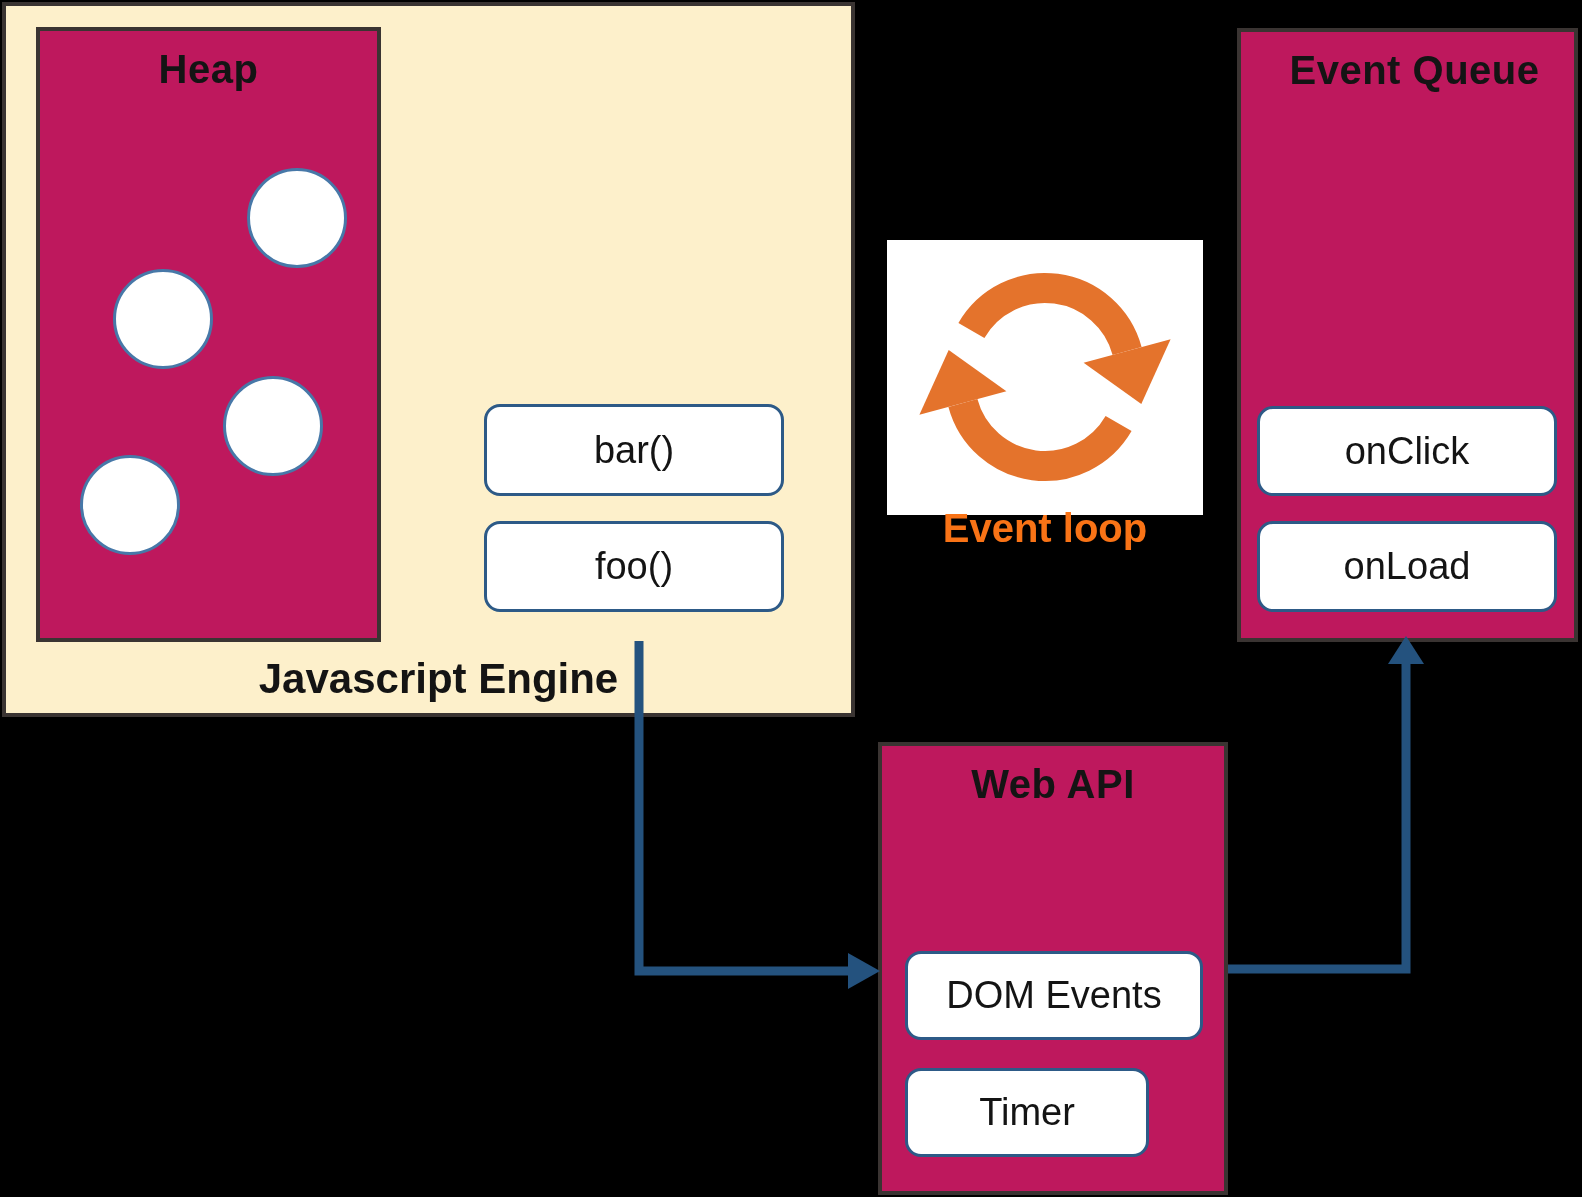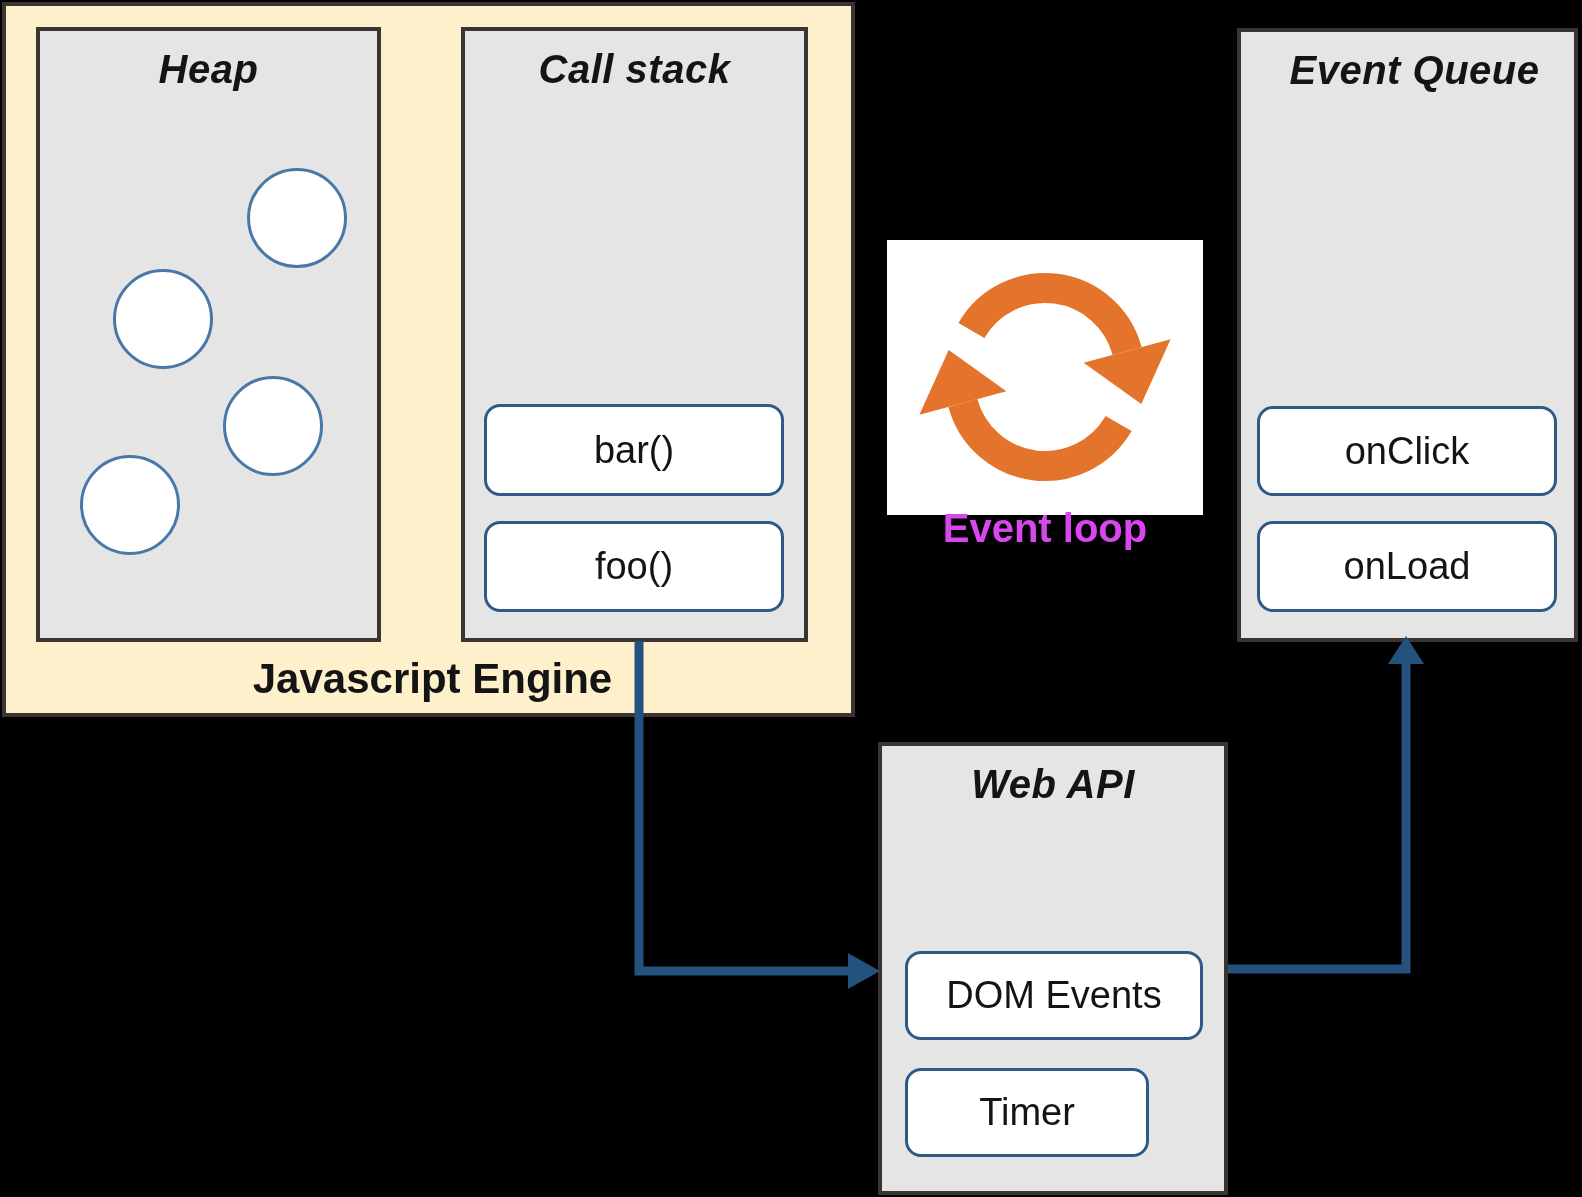--- a/index.html
+++ b/index.html
@@ -6,67 +6,64 @@
   *{box-sizing:border-box;}
   .canvas{
     position:relative;width:1582px;height:1197px;background:#000;
     font-family:"Liberation Sans",sans-serif;overflow:hidden;
   }
   .abs{position:absolute;}
   .engine{
     background:#FDF0CB;border:4px solid #3A3432;
   }
   .panel{
-    background:#e5e5e5;border:4px solid #3A3432;font-style:italic;
+    background:#be185d;border:4px solid #3A3432;
   }
   .panel-title{
     width:100%;text-align:center;font-weight:bold;font-size:40px;color:#141414;
     padding-top:16px;letter-spacing:0.5px;
   }
   .pill{
     position:absolute;background:#FFFFFF;border:3px solid #2D5A87;border-radius:16px;
     display:flex;align-items:center;justify-content:center;
     font-size:38px;color:#141414;
   }
   .heap-circle{
     position:absolute;width:100px;height:100px;border-radius:50%;
     background:#FFFFFF;border:3px solid #4778A8;
   }
   .engine-label{
     text-align:center;font-weight:bold;font-size:42px;color:#141414;
   }
   .loop-box{background:#FFFFFF;}
   .loop-label{
-    text-align:center;font-weight:bold;font-size:40px;color:#d946ef;
+    text-align:center;font-weight:bold;font-size:40px;color:#f97316;
   }
   svg{display:block;}
   .arrow-layer{pointer-events:none;z-index:6;}
 </style>
 </head>
 <body>
 
 <div class="canvas">
 
   <div class="abs engine" style="left:2px;top:2px;width:853px;height:715px;"></div>
 
   <div class="abs panel" style="left:36px;top:27px;width:345px;height:615px;">
     <div class="panel-title">Heap</div>
     <div class="heap-circle" style="left:207px;top:137px;"></div>
     <div class="heap-circle" style="left:73px;top:238px;"></div>
     <div class="heap-circle" style="left:183px;top:345px;"></div>
     <div class="heap-circle" style="left:40px;top:424px;"></div>
   </div>
 
-  <div class="abs panel" style="left:461px;top:27px;width:347px;height:615px;">
-    <div class="panel-title">Call stack</div>
-  </div>
   <div class="pill" style="left:484px;top:404px;width:300px;height:92px;">bar()</div>
   <div class="pill" style="left:484px;top:521px;width:300px;height:91px;">foo()</div>
 
-  <div class="abs engine-label" style="left:6px;top:655px;width:853px;">Javascript Engine</div>
+  <div class="abs engine-label" style="left:12px;top:655px;width:853px;">Javascript Engine</div>
 
   <div class="abs loop-box" style="left:887px;top:240px;width:316px;height:275px;">
     <svg width="316" height="275" viewBox="0 0 316 275">
       <g fill="#E4732C" stroke="none">
         <g>
           <path d="M 84.4 90.5 A 85 85 0 0 1 240.1 111" fill="none" stroke="#E4732C" stroke-width="30"></path>
           <polygon points="283.6,99.3 196.6,122.7 254.3,164.1"></polygon>
         </g>
         <g transform="rotate(180 158 137)">
           <path d="M 84.4 90.5 A 85 85 0 0 1 240.1 111" fill="none" stroke="#E4732C" stroke-width="30"></path>

